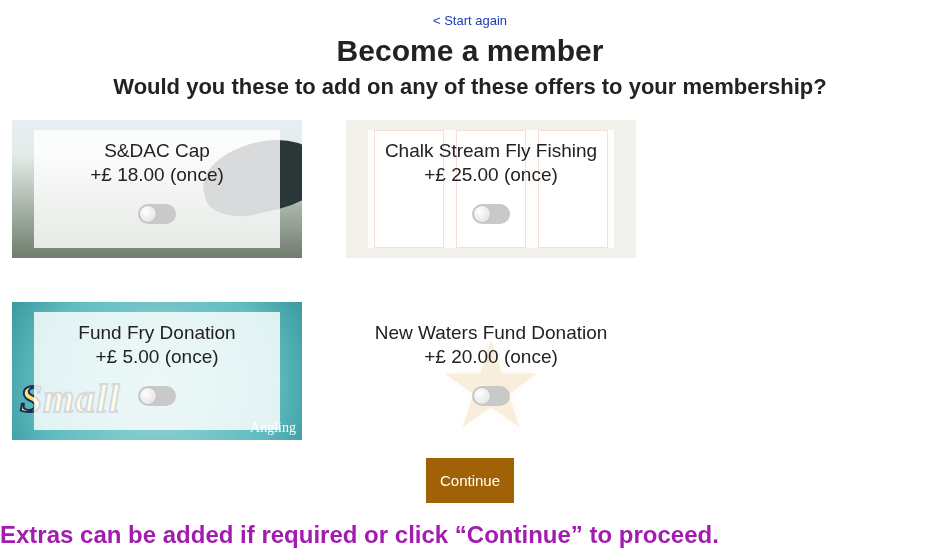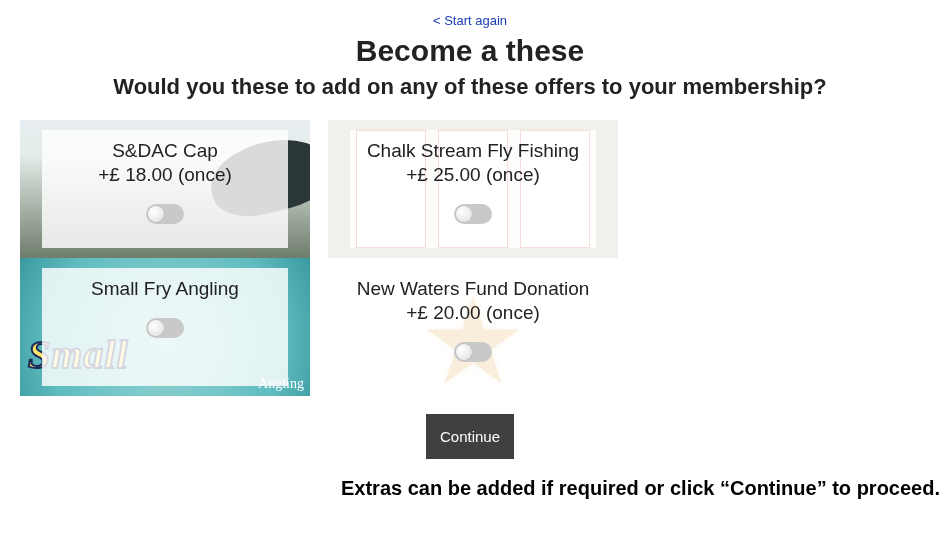--- a/index.html
+++ b/index.html
@@ -34,21 +34,22 @@
     font-weight: 600;
     color: #222;
     margin-top: 6px;
     margin-bottom: 20px;
   }
   .offers {
     display: flex;
     flex-wrap: wrap;
     column-gap: 18px;
     row-gap: 0px;
-    padding: 0 20px;
+    padding: 0 12px;
+    gap: 44px;
   }
   .offer-card {
     width: 290px;
     height: 138px;
     position: relative;
     background: #ddd;
     overflow: hidden;
   }
   .offer-card .bg {
     position: absolute;
@@ -107,45 +108,45 @@
   .bg-fry { background: radial-gradient(circle at 50% 60%, #9ad7d5 0%, #5fbcc0 70%, #3a9aa0 100%); }
   .bg-fry .txt { position:absolute; left:8px; bottom:18px; font-family: "Comic Sans MS", cursive; font-size:40px; font-weight:bold; color:#ffe36b; -webkit-text-stroke:2px #1a2a5a; text-stroke:2px #1a2a5a; letter-spacing:1px;font-style:italic;}
   .bg-fry .sub { position:absolute; right:6px; bottom:4px; font-family:cursive; font-size:14px; color:#fff;}
   
   .bg-star { background:#fff;}
   .bg-star .star { position:absolute; left:50%; top:60%; transform:translate(-50%,-50%); font-size:120px; color:linear; color:#d8a23b; text-shadow:0 0 8px rgba(216,162,59,0.4);}
   
   .continue-wrap { text-align: center; margin-top: 18px; }
   .continue-btn {
     display: inline-block;
-    background: #404040;
+    background: #a16207;
     color: #fff;
     font-size: 15px;
     padding: 14px 14px;
     border: none;
     cursor: pointer;
     font-family: inherit;
   }
   .footer-note {
-    text-align: right;
+    text-align: left;
     font-family: Arial, sans-serif;
-    font-size: 20px;
+    font-size: 24px;
     font-weight: bold;
     margin-top: 18px;
-    color: #000000;
+    color: #a21caf;
   }
 </style>
 </head>
 <body>
 
 <div class="start-again">
   <a>&lt; Start again</a>
 </div>
 
-<h1 class="page-title">Become a these</h1>
+<h1 class="page-title">Become a member</h1>
 <h2 class="page-subtitle">Would you these to add on any of these offers to your membership?</h2>
 
 <div class="offers">
 
   <div class="offer-card">
     <div class="bg bg-cap">
         <div class="brim"></div>
       </div>
     <div class="overlay">
       <div class="offer-title">S&amp;DAC Cap</div>
@@ -166,21 +167,22 @@
       <span class="toggle"></span>
     </div>
   </div>
 
   <div class="offer-card">
     <div class="bg bg-fry">
       <div class="txt">Small</div>
         <div class="sub">Angling</div>
     </div>
     <div class="overlay">
-      <div class="offer-title">Small Fry Angling</div>
+      <div class="offer-title">Fund Fry Donation</div>
+      <div class="offer-price">+£ 5.00 (once)</div>
       <span class="toggle"></span>
     </div>
   </div>
 
   <div class="offer-card">
     <div class="bg bg-star">
         <div class="star">★</div>
       </div>
     <div class="overlay">
       <div class="offer-title">New Waters Fund Donation</div>

